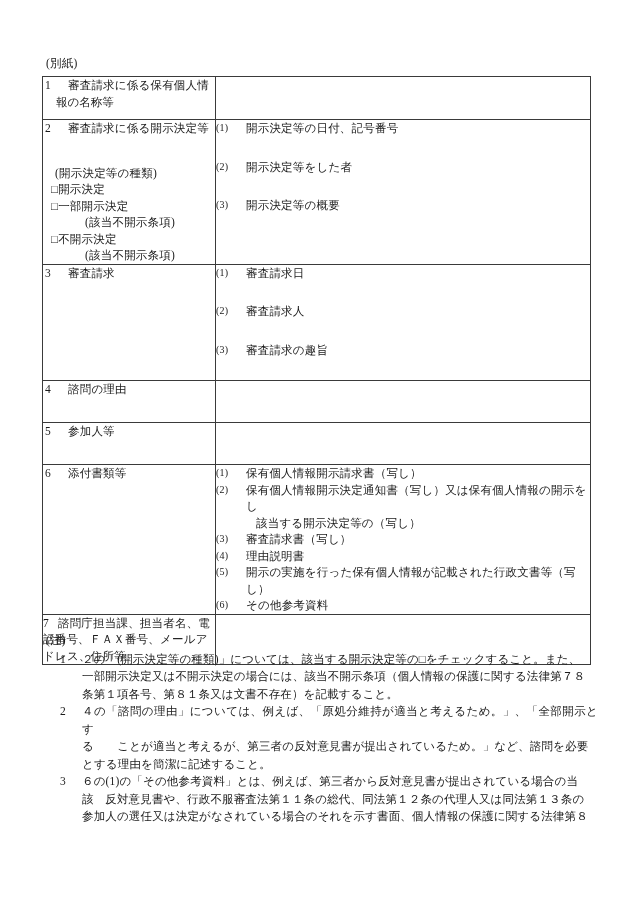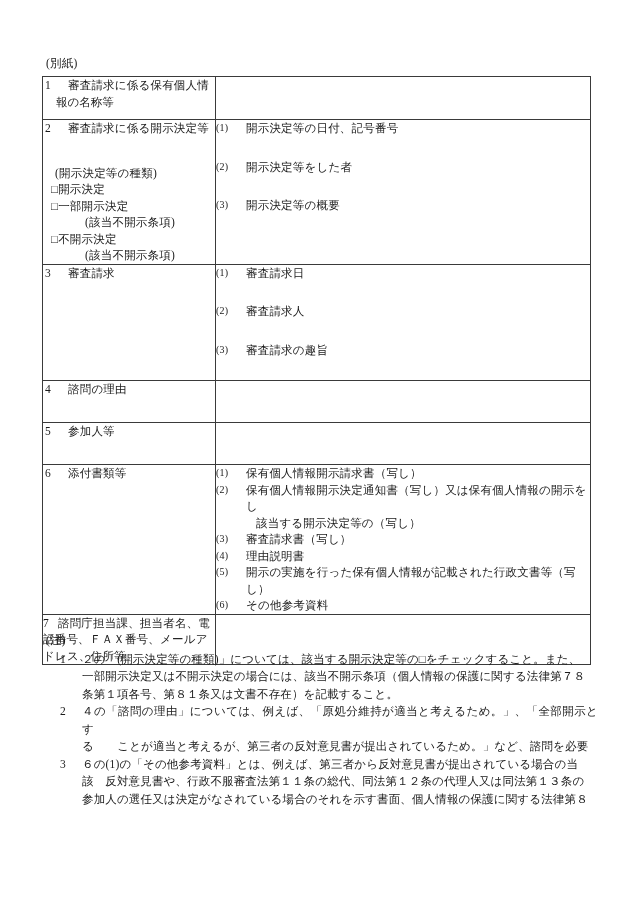--- a/index.html
+++ b/index.html
@@ -310,20 +310,21 @@
       <span class="note-num">1</span>
       <p class="first">２の「(開示決定等の種類)」については、該当する開示決定等の□をチェックすること。また、</p>
       <p>一部開示決定又は不開示決定の場合には、該当不開示条項（個人情報の保護に関する法律第７８</p>
       <p>条第１項各号、第８１条又は文書不存在）を記載すること。</p>
     </div>
 
     <div class="note">
       <span class="note-num">2</span>
       <p class="first">４の「諮問の理由」については、例えば、「原処分維持が適当と考えるため。」、「全部開示とす</p>
       <p>る　　ことが適当と考えるが、第三者の反対意見書が提出されているため。」など、諮問を必要</p>
+      <p>とする理由を簡潔に記述すること。</p>
     </div>
 
     <div class="note">
       <span class="note-num">3</span>
       <p class="first">６の(1)の「その他参考資料」とは、例えば、第三者から反対意見書が提出されている場合の当</p>
       <p>該　反対意見書や、行政不服審査法第１１条の総代、同法第１２条の代理人又は同法第１３条の</p>
       <p>参加人の選任又は決定がなされている場合のそれを示す書面、個人情報の保護に関する法律第８</p>
     </div>
   </div>
 

